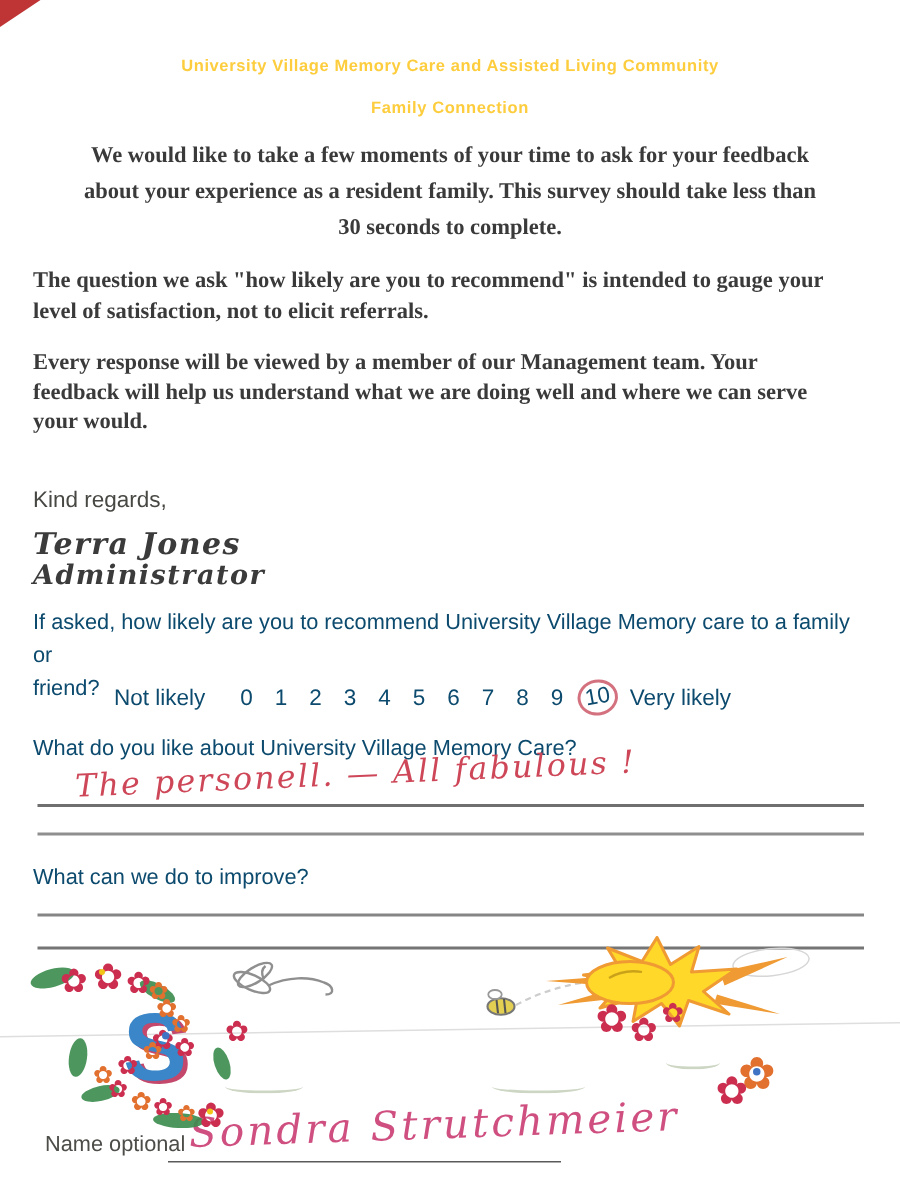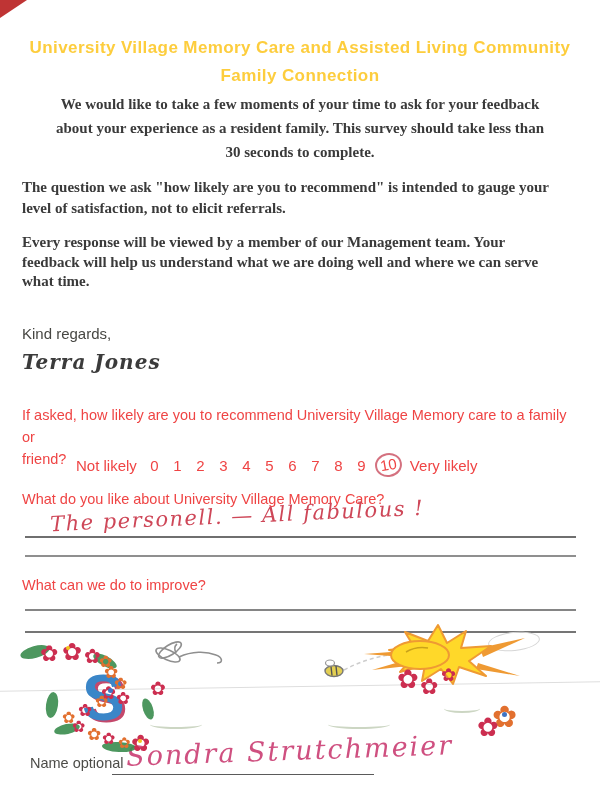--- a/index.html
+++ b/index.html
@@ -1,42 +1,42 @@
 <!DOCTYPE html>
 <html style="--title-yellow: #fdcd3d; --corner-red: #bf3434; --ink-red: #ce4758; --circle-pink: #d4717f; --sig-pink: #cf5080; --spring-blue: #3a86c8; --spring-pink: #c4486b; --flower-red: #cc2e50; --flower-orange: #e2702f; --leaf-green: #3a8c4e; --dot-blue: #3f74c4; --dot-yellow: #f2c51a; --sun-yellow: #ffd829; --sun-orange: #ef9a33;"><head>
 <meta charset="utf-8">
 <style>
   html,body{margin:0;padding:0;}
   .page{
     position:relative;width:600px;height:800px;background:#ffffff;overflow:hidden;
     font-family:"Liberation Sans",sans-serif;
   }
   .comic{font-family:Liberation Serif, serif;font-weight:600;color:#3a3a3a;}
-  .label-font{font-family:"Liberation Sans",sans-serif;font-weight:400;color:#ef4444;}
+  .label-font{font-family:"Liberation Sans",sans-serif;font-weight:400;color:#0c4a6e;}
   .abs{position:absolute;}
   .corner-tri{
     position:absolute;left:0;top:0;width:0;height:0;
     border-top:18px solid var(--corner-red);border-right:27px solid transparent;
   }
   .title{
     position:absolute;left:0;width:600px;text-align:center;
-    color:var(--title-yellow);font-weight:700;font-size:17px;letter-spacing:.4px;
+    color:var(--title-yellow);font-weight:700;font-size:11px;letter-spacing:.4px;
   }
   .intro{position:absolute;left:0;top:92px;width:600px;text-align:center;font-size:15px;line-height:24px;}
   .para{position:absolute;left:22px;width:562px;font-size:15px;}
   .p2{top:177px;line-height:21px;}
   .p3{top:233px;line-height:19.5px;}
   .kind{top:325px;font-size:15px;color:#474743;}
   .script{font-family:"DejaVu Serif",serif;font-style:italic;color:#3b3b3b;letter-spacing:1px;}
   .terra{left:22px;top:350px;font-size:20px;font-weight:600;}
   .admin{left:22px;top:373px;font-size:18px;font-weight:600;}
   .question{left:22px;top:404px;width:560px;font-size:14.5px;line-height:22px;}
   .rating{left:76px;top:453px;display:flex;align-items:center;font-size:15px;}
   .rating .num{display:inline-block;width:23px;text-align:center;}
-  .rating .left-lbl{margin-right:6px;}
+  .rating .left-lbl{margin-right:16px;}
   .rating .right-lbl{margin-left:8px;}
   .circled{
     width:26px;border:2px solid var(--circle-pink);border-radius:50%;
     transform:rotate(-10deg);padding:1px 0 2px 0;margin-left:2px;
   }
   .sec-label{font-size:14.5px;}
   .hand-red{
     left:50px;top:504px;font-family:"DejaVu Serif",serif;font-style:italic;
     font-size:21px;color:var(--ink-red);transform:rotate(-2.5deg);letter-spacing:1.5px;white-space:nowrap;
   }
@@ -87,25 +87,26 @@
   </div>
 
   <div class="para p2 comic">
     <div>The question we ask "how likely are you to recommend" is intended to gauge your</div>
     <div>level of satisfaction, not to elicit referrals.</div>
   </div>
 
   <div class="para p3 comic">
     <div>Every response will be viewed by a member of our Management team. Your</div>
     <div>feedback will help us understand what we are doing well and where we can serve</div>
-    <div>what time.</div>
+    <div>your would.</div>
   </div>
 
   <div class="abs para kind label-font" style="top:325px">Kind regards,</div>
   <div class="abs script terra">Terra Jones</div>
+  <div class="abs script admin">Administrator</div>
 
   <div class="abs question label-font">
     <div>If asked, how likely are you to recommend University Village Memory care to a family or</div>
     <div>friend?</div>
   </div>
 
   <div class="abs rating label-font">
     <span class="left-lbl">Not likely</span>
     <span class="num">0</span>
     <span class="num">1</span>

